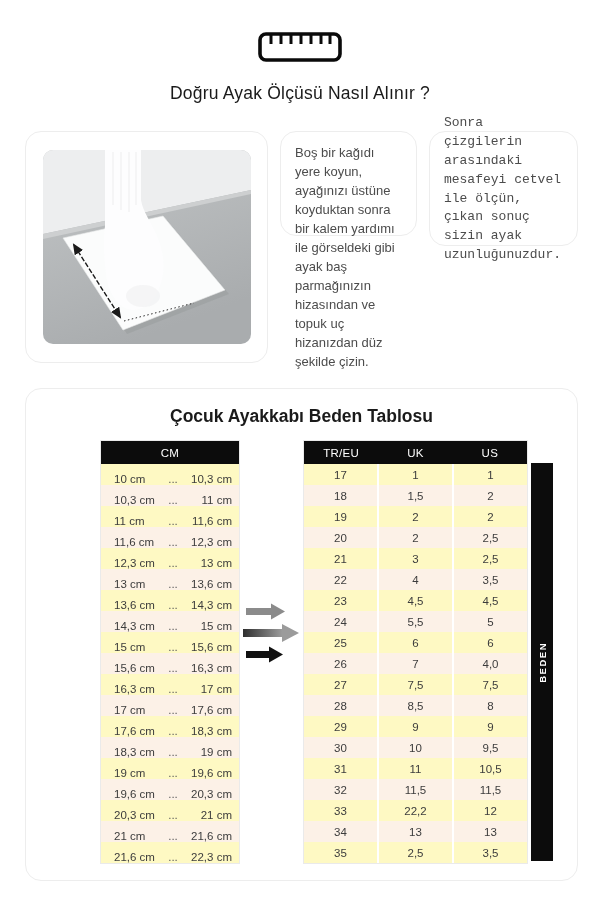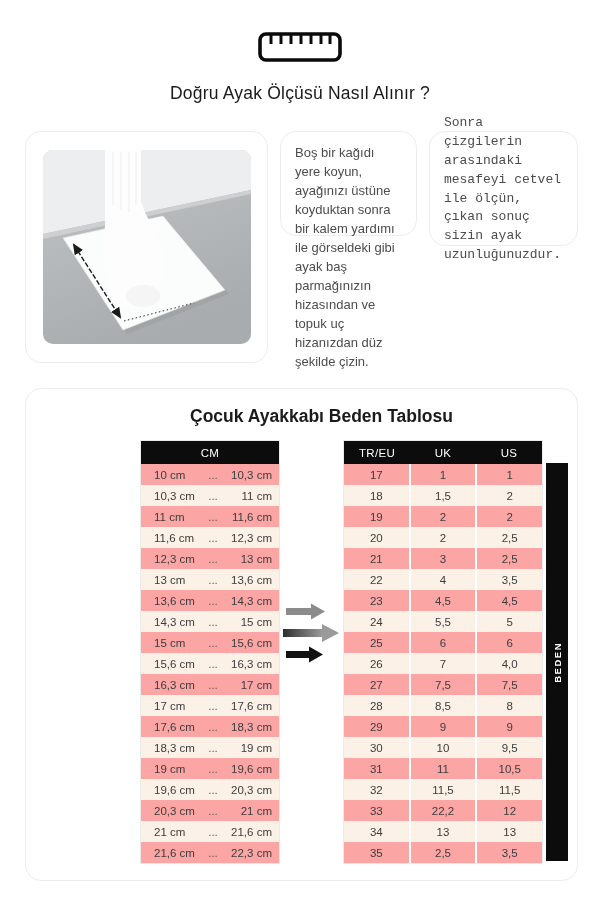--- a/index.html
+++ b/index.html
@@ -14,32 +14,32 @@
   .card { background: #fff; border: 1px solid #ededed; border-radius: 16px; }
   .photo-card { width: 243px; height: 232px; flex: none;
     display: flex; align-items: center; justify-content: center; }
   .photo { width: 208px; height: 194px; border-radius: 10px; overflow: hidden; display: block; }
   .guide-right { display: flex; flex-direction: row; gap: 12px; flex: 1; }
   .text-card { height: 105px; padding: 12px 16px 10px 14px;
     font-size: 13px; line-height: 1.46; color: #4c4c4c; }
   .text-card.centered { height: 115px; display: flex; align-items: center; font-family: Liberation Mono, monospace; }
 
   .size-card { margin: 25px 0 12px 25px; width: 553px; height: 493px;
-    border: 1px solid #ededed; border-radius: 16px; background: #fff; padding-left: 40px; }
+    border: 1px solid #ededed; border-radius: 16px; background: #fff; }
   .size-title { text-align: center; font-size: 17.5px; font-weight: bold;
     color: #1a1a1a; margin-top: 17px; }
 
   .tables { display: flex; align-items: flex-start; margin-top: 13px; padding-left: 74px; }
-  .stable { border: 1px solid #eaeaea; background: #fca5a5; }
+  .stable { border: 1px solid #eaeaea; background: #fef9c3; }
   .cm-table { width: 140px; }
-  .intl-table { width: 200px; }
+  .intl-table { width: 225px; }
   .thead { background: #0c0c0c; color: #fff; height: 23px; display: flex;
     align-items: center; justify-content: center; font-size: 11.5px; letter-spacing: 0.3px; }
   .thead span { flex: 1; text-align: center; }
-  .trow { height: 21px; display: flex; align-items: center; font-size: 11.5px; color: #3c3c3c; }
+  .trow { height: 21px; display: flex; align-items: flex-end; font-size: 11.5px; color: #3c3c3c; }
   .trow:nth-child(even) { background: #fcf1e7; }
   .cm-table .c-from { flex: 1; padding-left: 13px; }
   .cm-table .c-sep  { width: 22px; text-align: center; color: #5a5a5a; }
   .cm-table .c-to   { flex: 1; text-align: right; padding-right: 7px; }
   .intl-table .trow span { flex: 1; text-align: center; height: 100%;
     display: flex; align-items: center; justify-content: center; }
   .intl-table .trow span + span { border-left: 2px solid #fff; }
 
   .arrows { width: 63px; display: flex; justify-content: center; margin-top: 162px; }
 

